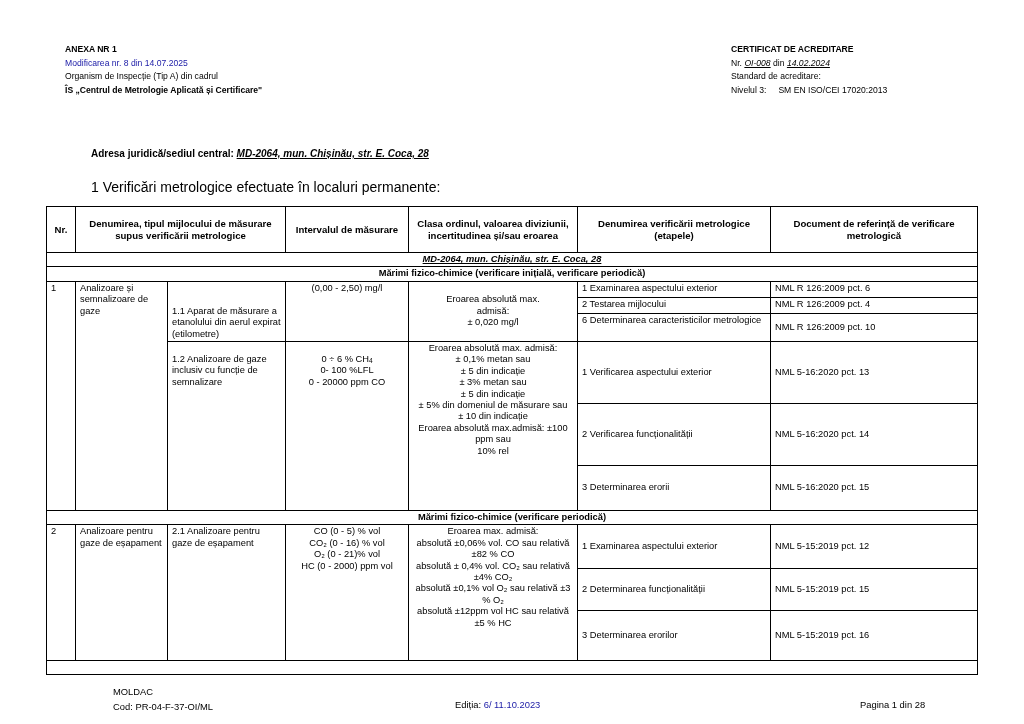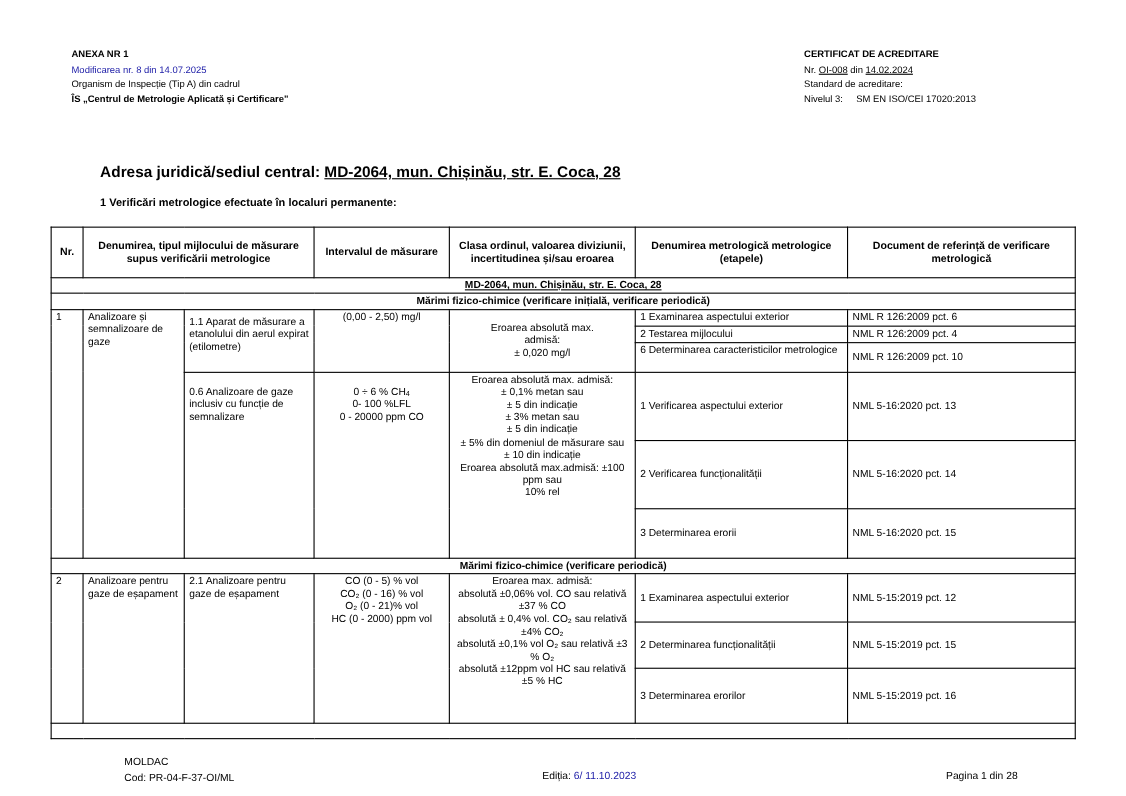--- a/index.html
+++ b/index.html
@@ -2,23 +2,23 @@
 <html><head>
 <meta charset="utf-8">
 <style>
   html, body { margin:0; padding:0; background:#ffffff; }
   body { width:1024px; height:724px; position:relative; overflow:hidden;
          font-family:"Liberation Sans", sans-serif; color:#000; }
   .abs { position:absolute; }
   .hdr { font-size:8.6px; line-height:13.6px; }
   .bold { font-weight:bold; }
   .blue { color:#1a1aa6; }
-  .u { text-decoration:underline; }
-  .addr { font-size:14px; font-weight:bold; }
-  .sect { font-size:10px; font-weight:bold;text-align:right; }
+  .u { text-decoration:underline;font-style:italic; }
+  .addr { font-size:10px; font-weight:bold; }
+  .sect { font-size:14px; font-weight:normal;text-align:right; }
   table.main { position:absolute; left:46px; top:206px; width:931px;
     border-collapse:collapse; table-layout:fixed; font-size:9.3px; line-height:11.4px; }
   table.main td { border:1px solid #000; vertical-align:top; padding:1px 4px; }
   table.main th { border:1px solid #000; font-weight:bold; padding:1px 3px;
     font-size:9.6px; line-height:11.6px; text-align:center; vertical-align:middle; }
   table.main { border:1.5px solid #000; }
   .c { text-align:center; }
   .mid { vertical-align:middle !important; }
   .band { text-align:center; font-weight:bold; padding:1px !important; height:11px; }
   sub { font-size:6.5px; vertical-align:-1px; line-height:0; }
@@ -56,54 +56,54 @@
       <col style="width:169px">
       <col style="width:193px">
       <col style="width:207px">
   </colgroup>
   <tbody>
       <tr style="height:46px">
     <th>Nr.</th>
     <th colspan="2">Denumirea, tipul mijlocului de măsurare supus verificării metrologice</th>
     <th>Intervalul de măsurare</th>
     <th>Clasa ordinul, valoarea diviziunii, incertitudinea și/sau eroarea</th>
-    <th>Denumirea metrologică metrologice (etapele)</th>
+    <th>Denumirea verificării metrologice (etapele)</th>
     <th>Document de referință de verificare metrologică</th>
   </tr>
   <tr>
     <td colspan="7" class="band"><span class="u">MD-2064, mun. Chișinău, str. E. Coca, 28</span></td>
   </tr>
   <tr>
     <td colspan="7" class="band">Mărimi fizico-chimice (verificare inițială, verificare periodică)</td>
   </tr>
 
   <tr style="height:15px">
     <td rowspan="6">1</td>
     <td rowspan="6">Analizoare și semnalizoare de gaze</td>
-    <td rowspan="3" style="padding-top:5px">1.1 Aparat de măsurare a etanolului din aerul expirat (etilometre)</td>
+    <td rowspan="3" style="padding-top:24px">1.1 Aparat de măsurare a etanolului din aerul expirat (etilometre)</td>
     <td rowspan="3" class="c">(0,00 - 2,50) mg/l</td>
     <td rowspan="3" class="c mid">
       <div>Eroarea absolută max.</div>
       <div>admisă:</div>
       <div>± 0,020 mg/l</div>
     </td>
     <td>1 Examinarea aspectului exterior</td>
     <td>NML R 126:2009 pct. 6</td>
   </tr>
   <tr style="height:15px">
     <td>2 Testarea mijlocului</td>
     <td>NML R 126:2009 pct. 4</td>
   </tr>
   <tr style="height:27px">
     <td>6 Determinarea caracteristicilor metrologice</td>
     <td class="mid">NML R 126:2009 pct. 10</td>
   </tr>
 
   <tr style="height:62px">
-    <td rowspan="3" style="padding-top:12px">0.6 Analizoare de gaze inclusiv cu funcție de semnalizare</td>
+    <td rowspan="3" style="padding-top:12px">1.2 Analizoare de gaze inclusiv cu funcție de semnalizare</td>
     <td rowspan="3" class="c" style="padding-top:12px">
       <div><span>0 ÷ 6 % CH</span><sub>4</sub></div>
       <div>0- 100 %LFL</div>
       <div>0 - 20000 ppm CO</div>
     </td>
     <td rowspan="3" class="c">
       <div>Eroarea absolută max. admisă:</div>
       <div>± 0,1% metan sau</div>
       <div>± 5 din indicație</div>
       <div>± 3% metan sau</div>
@@ -134,21 +134,21 @@
     <td rowspan="3">Analizoare pentru gaze de eșapament</td>
     <td rowspan="3">2.1 Analizoare pentru gaze de eșapament</td>
     <td rowspan="3" class="c">
       <div>CO (0 - 5) % vol</div>
       <div>CO₂ (0 - 16) % vol</div>
       <div>O₂ (0 - 21)% vol</div>
       <div>HC (0 - 2000)   ppm vol</div>
     </td>
     <td rowspan="3" class="c">
       <div>Eroarea max. admisă:</div>
-      <div>absolută ±0,06% vol. CO sau relativă ±37 % CO</div>
+      <div>absolută ±0,06% vol. CO sau relativă ±82 % CO</div>
       <div>absolută ± 0,4% vol. CO₂ sau relativă ±4% CO₂</div>
       <div>absolută ±0,1% vol O₂ sau relativă ±3 % O₂</div>
       <div>absolută ±12ppm vol HC sau relativă ±5 % HC</div>
     </td>
     <td class="mid">1 Examinarea aspectului exterior</td>
     <td class="mid">NML 5-15:2019 pct. 12</td>
   </tr>
   <tr style="height:42px">
     <td class="mid">2 Determinarea funcționalității</td>
     <td class="mid">NML 5-15:2019 pct. 15</td>
@@ -160,16 +160,16 @@
   <tr style="height:14px">
     <td colspan="7"></td>
   </tr>
 </tbody>
   </table>
 
 <div class="abs foot" style="left:65px; top:685px;margin-left:48px;">
   <div>MOLDAC</div>
   <div>Cod: PR-04-F-37-OI/ML</div>
 </div>
-<div class="abs foot" style="left:493px; top:698px;">
+<div class="abs foot" style="left:455px; top:698px;">
   <span>Ediția: </span><span class="blue">6/ 11.10.2023</span>
 </div>
 <div class="abs foot" style="left:860px; top:698px;">Pagina 1 din 28</div>
 
 </body></html>

